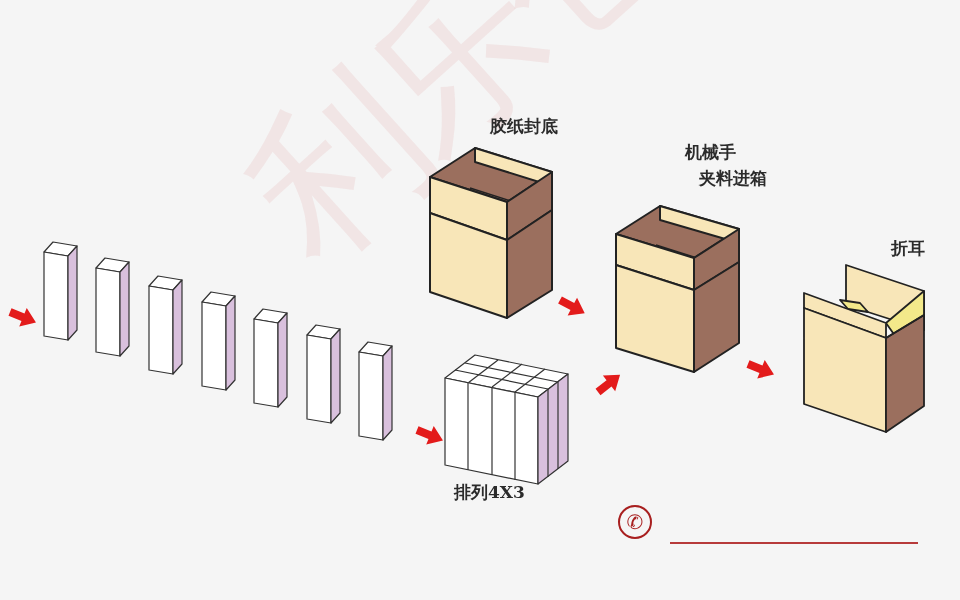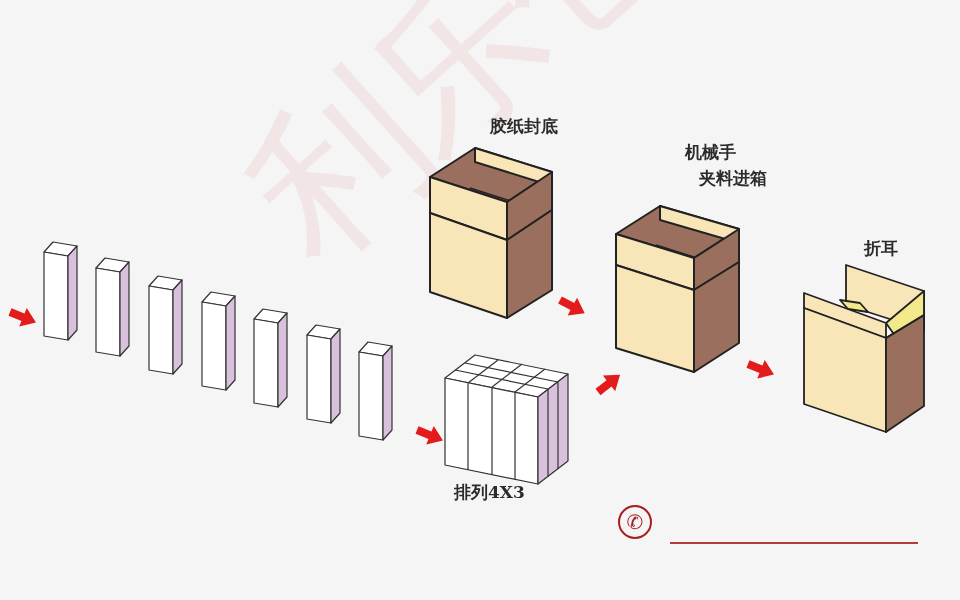--- a/index.html
+++ b/index.html
@@ -125,21 +125,21 @@
       <use href="#arrow" transform="translate(417,430) rotate(22)"></use>
       <use href="#arrow" transform="translate(560,300) rotate(28)"></use>
       <use href="#arrow" transform="translate(598,392) rotate(-38)"></use>
       <use href="#arrow" transform="translate(748,364) rotate(22)"></use>
     </g>
   </svg>
 
   <div class="label" style="left:490px;top:114px">胶纸封底</div>
   <div class="label" style="left:685px;top:140px">机械手</div>
   <div class="label" style="left:699px;top:166px">夹料进箱</div>
-  <div class="label" style="left:864px;top:236px">折耳</div>
+  <div class="label" style="left:891px;top:236px">折耳</div>
   <div class="label" style="left:454px;top:480px">排列4X3</div>
 
   <div class="contact">
     <div class="phone-row">
       <div class="phone-icon">✆</div>
     </div>
     <div class="divider"></div>
   </div>
 </div>
 

